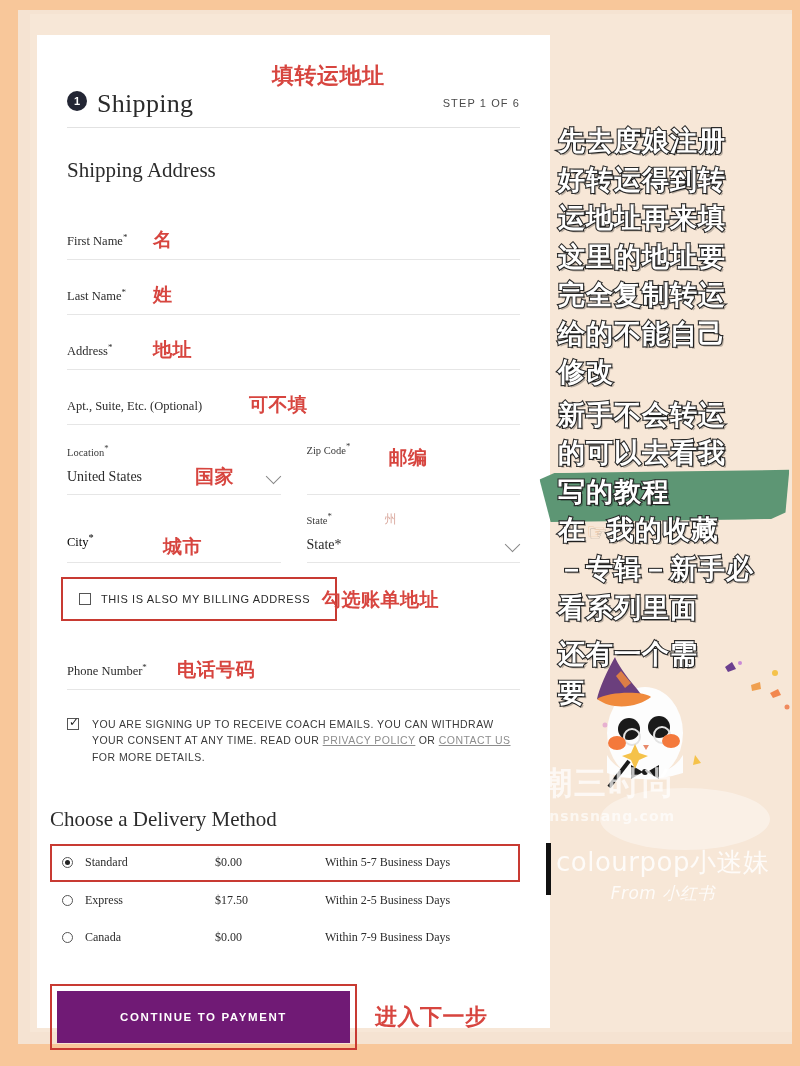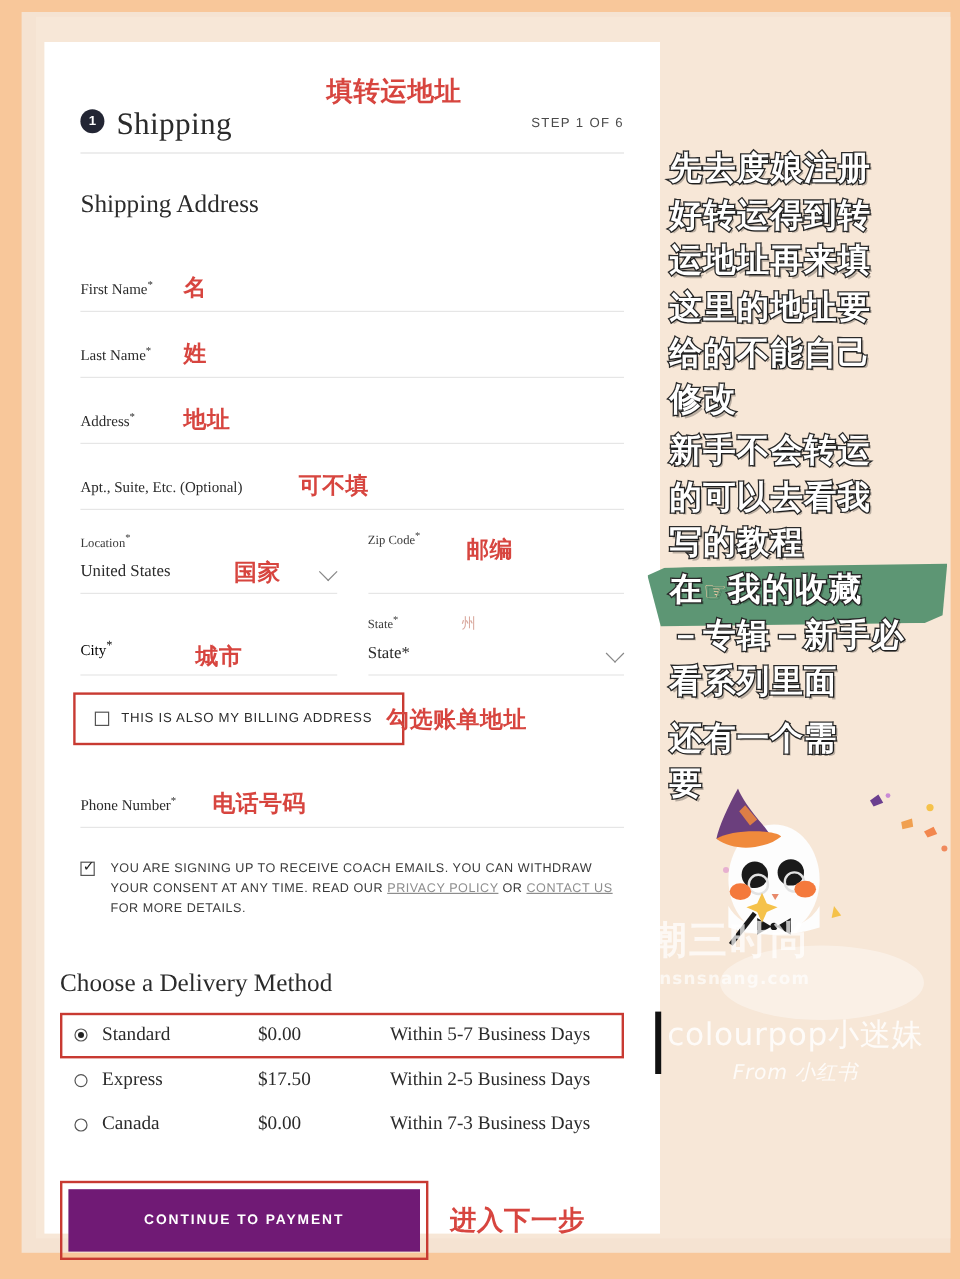--- a/index.html
+++ b/index.html
@@ -116,21 +116,21 @@
     font-family: "Liberation Sans", sans-serif;
     font-size: 10.5px; letter-spacing: .45px; line-height: 1.55; color: #3a3a3a;
   }
   .consent a { color: #8d8d8d; text-decoration: underline; }
 
   
   .delivery-title { font-size: 21px; color: #2b2b2b; margin: 42px 0 12px -17px; }
   .dl-list { margin-left: -17px; }
   .dl-row {
     display: flex; align-items: center; height: 37px;
-    font-size: 16px; color: #2b2b2b; padding-left: 10px;
+    font-size: 12px; color: #2b2b2b; padding-left: 10px;
   }
   .dl-row.sel { border: 2.5px solid #c83a32; height: 38px; }
   .radio {
     width: 11px; height: 11px; border: 1px solid #555; border-radius: 50%;
     margin-right: 12px; flex: none; position: relative;
   }
   .radio.on::after {
     content: ""; position: absolute; left: 2px; top: 2px;
     width: 5px; height: 5px; border-radius: 50%; background: #222;
   }
@@ -311,39 +311,40 @@
     <div class="dl-row" style="padding-left:12px;">
       <div class="radio"></div>
       <div class="dl-name">Express</div>
       <div class="dl-price">$17.50</div>
       <div>Within 2-5 Business Days</div>
     </div>
     <div class="dl-row" style="padding-left:12px;">
       <div class="radio"></div>
       <div class="dl-name">Canada</div>
       <div class="dl-price">$0.00</div>
-      <div>Within 7-3 Business Days</div>
+      <div>Within 7-9 Business Days</div>
     </div>
   </div>
 
   <div class="cta-wrap">
     <div class="cta-box redbox">
       <div class="cta-btn">CONTINUE TO PAYMENT</div>
     </div>
     <div class="cn cta-note" style="font-size:22px;">进入下一步</div>
   </div>
 </div>
 
 <div class="hl-green"></div>
 
 <div class="anno anno-layer">
   <div class="blk">先去度娘注册</div>
   <div class="blk">好转运得到转</div>
   <div class="blk">运地址再来填</div>
   <div class="blk">这里的地址要</div>
+  <div class="blk">完全复制转运</div>
   <div class="blk">给的不能自己</div>
   <div class="blk">修改</div>
 
   <div class="blk p2">新手不会转运</div>
   <div class="blk">的可以去看我</div>
   <div class="blk">写的教程</div>
 
   <div class="blk"><span>在</span><span class="hand-icon">☞</span><span>我的收藏</span></div>
   <div class="blk">－专辑－新手必</div>
   <div class="blk">看系列里面</div>

